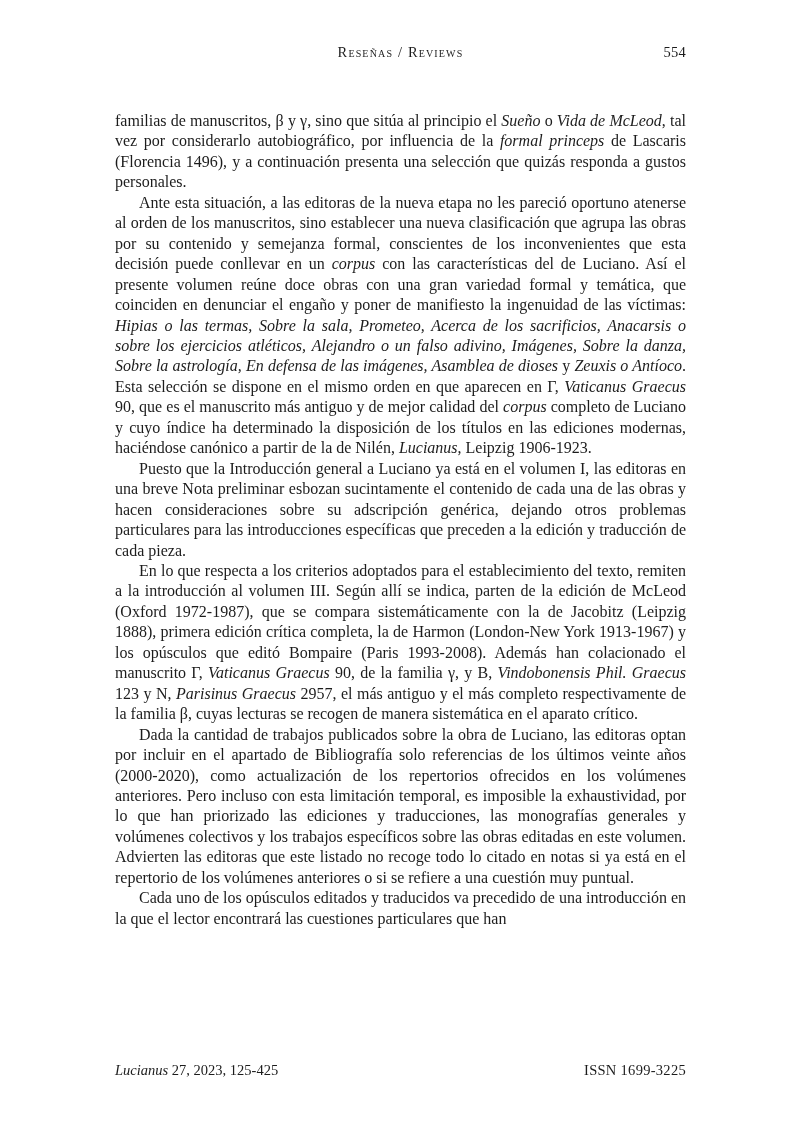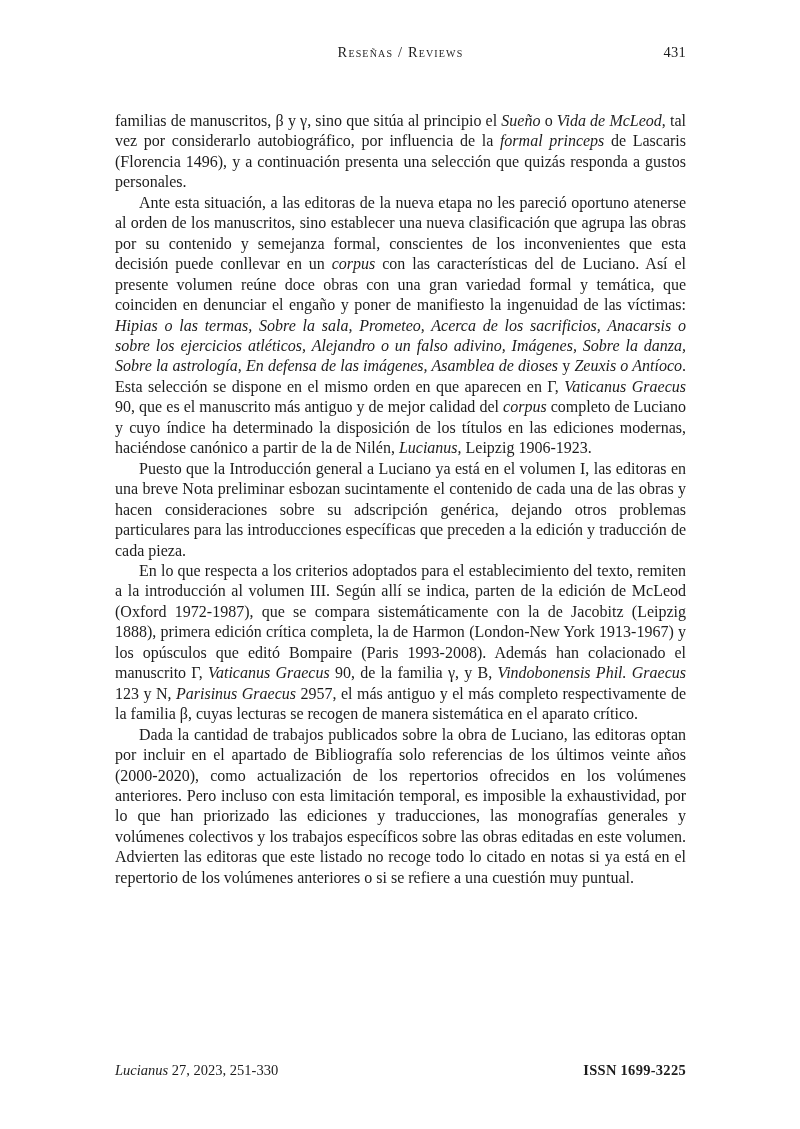--- a/index.html
+++ b/index.html
@@ -50,40 +50,41 @@
   .para.indent { text-indent: 24px; }
   .para i { }
   .page-footer {
     position: absolute;
     top: 1062px;
     left: 115px;
     right: 114px;
     font-size: 14.5px;
   }
   .footer-left { float: left; }
-  .footer-right { float: right; letter-spacing: 0.02em; font-weight: bold; }
+  .footer-right { float: right; letter-spacing: 0.02em; }
 </style>
 </head>
 <body>
 
 <div class="page">
 
   <header class="page-header">
     <span class="running-title">Reseñas / Reviews</span>
-    <span class="page-number">431</span>
+    <span class="page-number">554</span>
   </header>
 
   <main class="page-main">
     <div>
         <p class="para"><span>familias de manuscritos, β y γ, sino que sitúa al principio el </span><i>Sueño</i><span> o </span><i>Vida de McLeod</i><span>, tal vez por considerarlo autobiográfico, por influencia de la </span><i>formal princeps</i><span> de Lascaris (Florencia 1496), y a continuación presenta una selección que quizás responda a gustos personales.</span></p>
         <p class="para indent"><span>Ante esta situación, a las editoras de la nueva etapa no les pareció oportuno atenerse al orden de los manuscritos, sino establecer una nueva clasificación que agrupa las obras por su contenido y semejanza formal, conscientes de los inconvenientes que esta decisión puede conllevar en un </span><i>corpus</i><span> con las características del de Luciano. Así el presente volumen reúne doce obras con una gran variedad formal y temática, que coinciden en denunciar el engaño y poner de manifiesto la ingenuidad de las víctimas: </span><i>Hipias o las termas, Sobre la sala, Prometeo, Acerca de los sacrificios, Anacarsis o sobre los ejercicios atléticos, Alejandro o un falso adivino, Imágenes, Sobre la danza, Sobre la astrología, En defensa de las imágenes, Asamblea de dioses</i><span> y </span><i>Zeuxis o Antíoco</i><span>. Esta selección se dispone en el mismo orden en que aparecen en Γ, </span><i>Vaticanus Graecus</i><span> 90, que es el manuscrito más antiguo y de mejor calidad del </span><i>corpus</i><span> completo de Luciano y cuyo índice ha determinado la disposición de los títulos en las ediciones modernas, haciéndose canónico a partir de la de Nilén, </span><i>Lucianus</i><span>, Leipzig 1906-1923.</span></p>
         <p class="para indent"><span>Puesto que la Introducción general a Luciano ya está en el volumen I, las editoras en una breve Nota preliminar esbozan sucintamente el contenido de cada una de las obras y hacen consideraciones sobre su adscripción genérica, dejando otros problemas particulares para las introducciones específicas que preceden a la edición y traducción de cada pieza.</span></p>
         <p class="para indent"><span>En lo que respecta a los criterios adoptados para el establecimiento del texto, remiten a la introducción al volumen III. Según allí se indica, parten de la edición de McLeod (Oxford 1972-1987), que se compara sistemáticamente con la de Jacobitz (Leipzig 1888), primera edición crítica completa, la de Harmon (London-New York 1913-1967) y los opúsculos que editó Bompaire (Paris 1993-2008). Además han colacionado el manuscrito Γ, </span><i>Vaticanus Graecus</i><span> 90, de la familia γ, y B, </span><i>Vindobonensis Phil. Graecus</i><span> 123 y N, </span><i>Parisinus Graecus</i><span> 2957, el más antiguo y el más completo respectivamente de la familia β, cuyas lecturas se recogen de manera sistemática en el aparato crítico.</span></p>
         <p class="para indent"><span>Dada la cantidad de trabajos publicados sobre la obra de Luciano, las editoras optan por incluir en el apartado de Bibliografía solo referencias de los últimos veinte años (2000-2020), como actualización de los repertorios ofrecidos en los volúmenes anteriores. Pero incluso con esta limitación temporal, es imposible la exhaustividad, por lo que han priorizado las ediciones y traducciones, las monografías generales y volúmenes colectivos y los trabajos específicos sobre las obras editadas en este volumen. Advierten las editoras que este listado no recoge todo lo citado en notas si ya está en el repertorio de los volúmenes anteriores o si se refiere a una cuestión muy puntual.</span></p>
+        <p class="para indent"><span>Cada uno de los opúsculos editados y traducidos va precedido de una introducción en la que el lector encontrará las cuestiones particulares que han</span></p>
       </div>
   </main>
 
   <footer class="page-footer">
-    <span class="footer-left"><i>Lucianus</i><span> 27, 2023, 251-330</span></span>
+    <span class="footer-left"><i>Lucianus</i><span> 27, 2023, 125-425</span></span>
     <span class="footer-right">ISSN 1699-3225</span>
   </footer>
 
 </div>
 
 </body></html>

